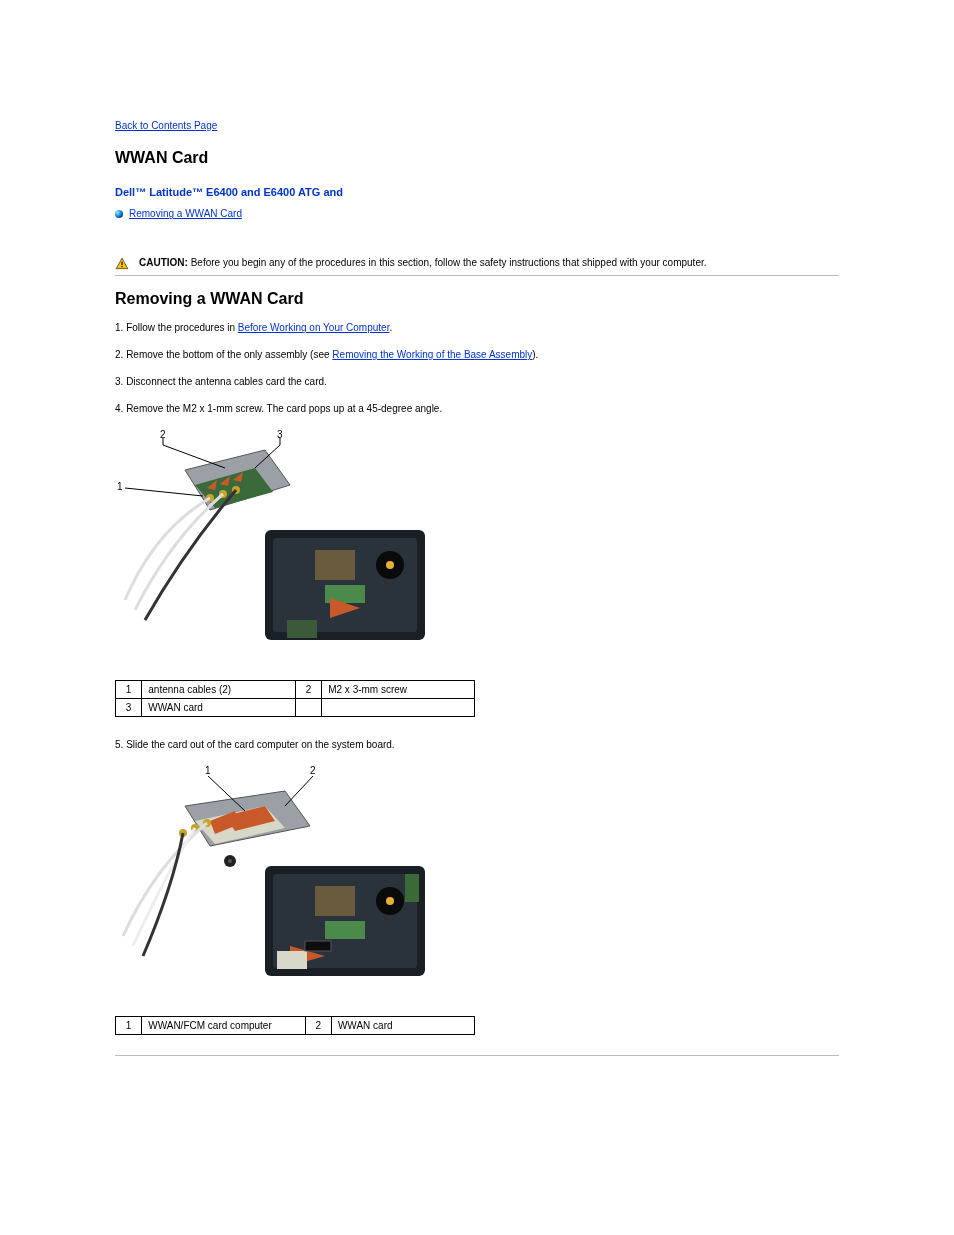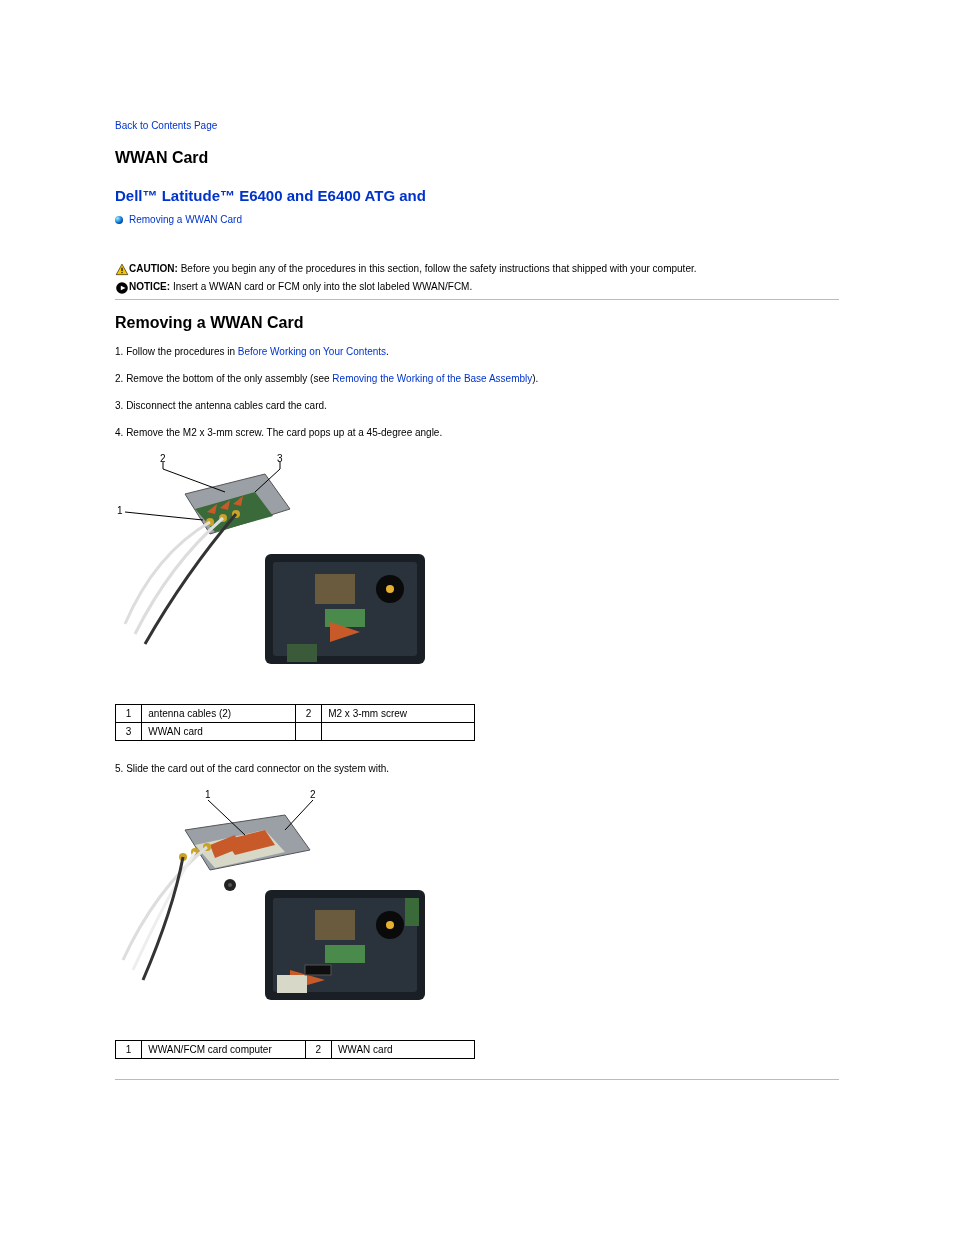--- a/index.html
+++ b/index.html
@@ -12,26 +12,27 @@
   }
   .page {
     width: 954px;
     min-height: 1235px;
     position: relative;
     padding: 120px 115px 40px 115px;
     box-sizing: border-box;
   }
   a, .link {
     color: #0033cc;
+    text-decoration: underline;
     cursor: pointer;
   }
   .title-block {
     color: #0033cc;
     font-weight: bold;
-    font-size: 15px;
+    font-size: 11px;
     line-height: 1.4;
     margin-bottom: 8px;
     margin-top: 18px;
   }
   .bullet-list {
     list-style: none;
     padding: 0;
     margin: 4px 0 14px 0;
   }
   .bullet-list li {
@@ -43,21 +44,21 @@
     width: 8px;
     height: 8px;
     border-radius: 50%;
     background: radial-gradient(circle at 30% 30%, #9ef 0%, #06c 60%, #003 100%);
     margin-right: 6px;
     flex-shrink: 0;
   }
   .caution-row, .notice-row {
     display: flex;
     align-items: flex-start;
-    gap: 0;
+    gap: 10px;
     margin: 4px 0;
     text-align: right;
   }
   .caution-icon svg, .notice-icon svg {
     display: block;
   }
   hr.sep {
     border: none;
     border-top: 1px solid #bbb;
     margin: 4px 0 14px 0;
@@ -128,46 +129,34 @@
         <rect x="11" y="8" width="2" height="6" fill="#000"></rect>
         <rect x="11" y="15.5" width="2" height="2" fill="#000"></rect>
       </svg>
     </span>
     <span>
       <b>CAUTION:</b>
       <span>Before you begin any of the procedures in this section, follow the safety instructions that shipped with your computer.</span>
     </span>
   </div>
 
-  <div class="notice-row">
-    <span class="notice-icon">
-      <svg width="14" height="14" viewBox="0 0 24 24">
-        <circle cx="12" cy="12" r="10" fill="#000"></circle>
-        <path d="M8 8 L16 12 L8 16 Z" fill="#fff" transform="translate(2,0)"></path>
-      </svg>
-    </span>
-    <span>
-      <b>NOTICE:</b>
-      <span>Insert a WWAN card or FCM only into the slot labeled WWAN/FCM.</span>
-    </span>
-  </div>
 
   <hr class="sep">
 
   <div class="section-title">Removing a WWAN Card</div>
 
   <ol class="steps">
     <li>
-      <span>Follow the procedures in </span><a class="link">Before Working on Your Contents</a><span>.</span>
+      <span>Follow the procedures in </span><a class="link">Before Working on Your Computer</a><span>.</span>
     </li>
     <li>
       <span>Remove the bottom of the only assembly (see </span><a class="link">Removing the Working of the Base Assembly</a><span>).</span>
     </li>
     <li>Disconnect the antenna cables card the card.</li>
-    <li>Remove the M2 x 3-mm screw. The card pops up at a 45-degree angle.</li>
+    <li>Remove the M2 x 1-mm screw. The card pops up at a 45-degree angle.</li>
   </ol>
 
   <div class="figure">
     <svg width="310" height="240" viewBox="0 0 310 240">
 
       <rect x="150" y="100" width="160" height="110" rx="6" fill="#1a1f26"></rect>
       <rect x="158" y="108" width="144" height="94" rx="3" fill="#2a323c"></rect>
       <rect x="200" y="120" width="40" height="30" fill="#6b5b3e"></rect>
       <rect x="210" y="155" width="40" height="18" fill="#4a8a4a"></rect>
       <circle cx="275" cy="135" r="14" fill="#0a0a0a"></circle>
@@ -211,21 +200,21 @@
     <tr>
       <td class="num">3</td>
       <td>WWAN card</td>
       <td class="num"></td>
       <td></td>
     </tr>
   </tbody>
     </table>
 
   <ol class="steps" start="5" style="counter-reset: step 4;">
-    <li>Slide the card out of the card connector on the system with.</li>
+    <li>Slide the card out of the card computer on the system board.</li>
   </ol>
 
   <div class="figure">
     <svg width="310" height="240" viewBox="0 0 310 240">
 
       <rect x="150" y="100" width="160" height="110" rx="6" fill="#1a1f26"></rect>
       <rect x="158" y="108" width="144" height="94" rx="3" fill="#2a323c"></rect>
       <rect x="200" y="120" width="40" height="30" fill="#6b5b3e"></rect>
       <rect x="210" y="155" width="40" height="18" fill="#4a8a4a"></rect>
       <circle cx="275" cy="135" r="14" fill="#0a0a0a"></circle>

